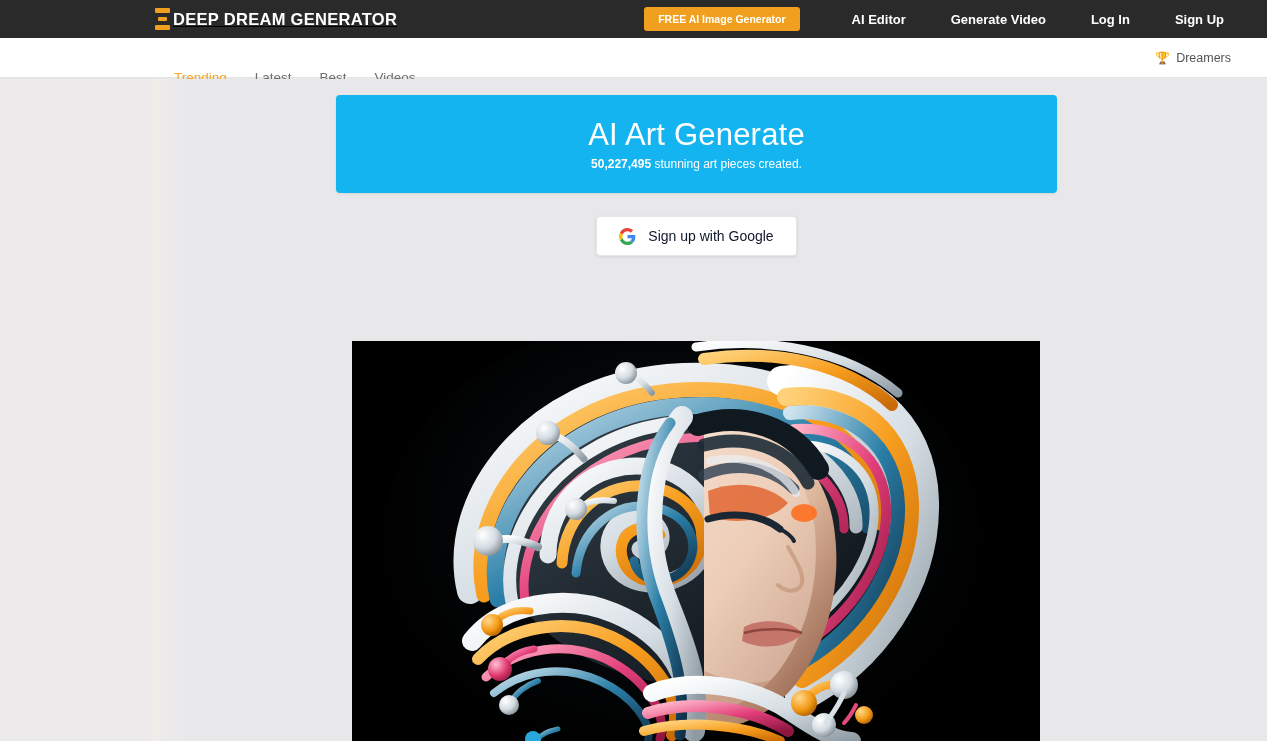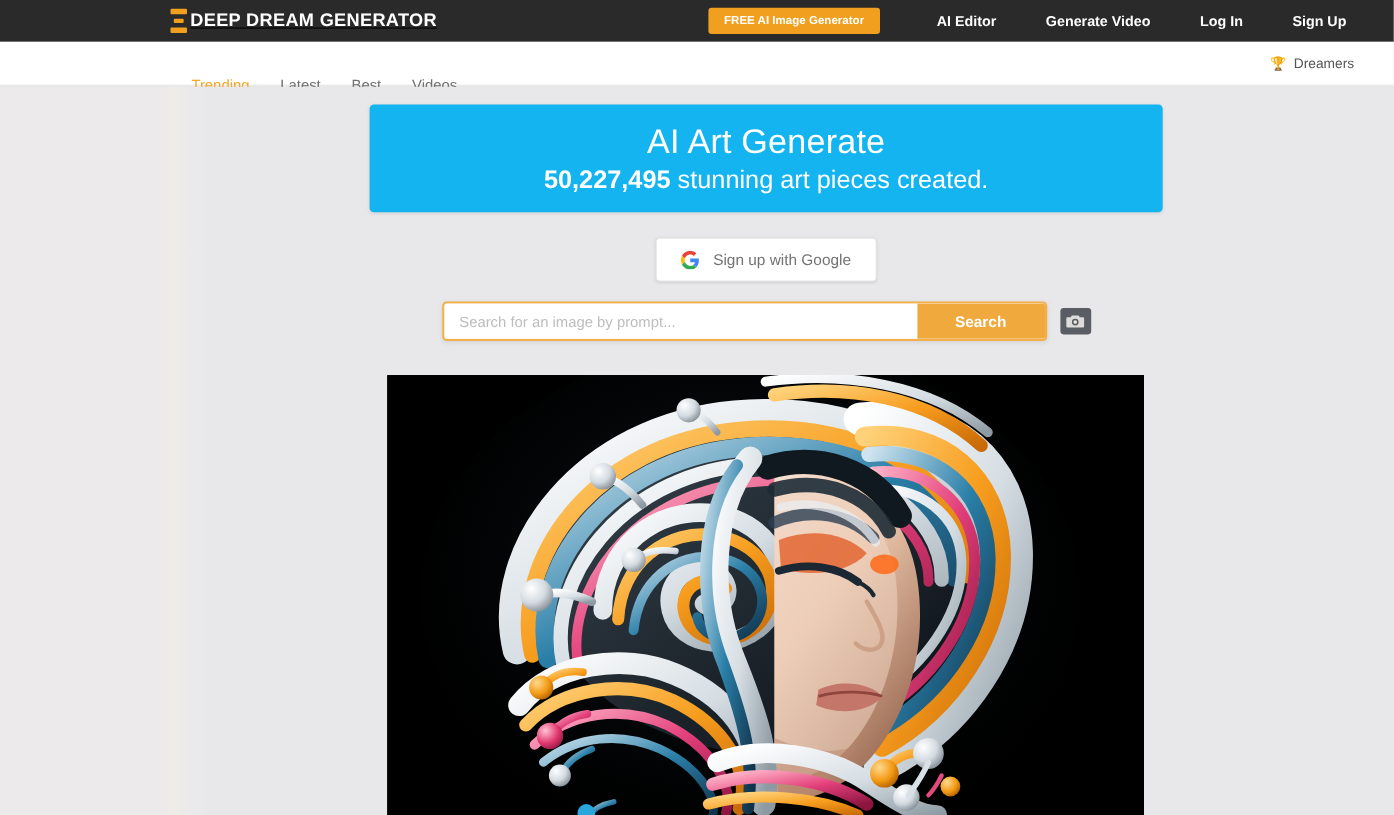--- a/index.html
+++ b/index.html
@@ -109,37 +109,37 @@
     display: flex; flex-direction: column;
     align-items: center; justify-content: center;
     gap: 8px;
     box-shadow: 0 1px 3px rgba(0,0,0,0.08);
   }
   .hero h1 {
     color: #ffffff; font-size: 31px; font-weight: normal;
     letter-spacing: 0.2px; line-height: 1;
   }
   .hero .sub {
-    color: #ffffff; font-size: 23px; line-height: 1; text-align: center;
+    color: #ffffff; font-size: 12px; line-height: 1; text-align: center;
   }
   .hero .sub b { font-weight: bold; }
 
   
   .signup-row {
     position: absolute; left: 336px; top: 136px;
     width: 721px; height: 42px;
     display: flex; justify-content: center; align-items: center; gap: 16px;
   }
   .signup-btn {
     height: 40px; background: #ffffff;
     border: 1px solid #e6e6e6; border-radius: 4px;
     display: flex; align-items: center; gap: 12px;
     padding: 0 22px; cursor: pointer;
     box-shadow: 0 1px 3px rgba(0,0,0,0.10);
-    font-size: 14px; color: #737373;
+    font-size: 14px; color: #0f172a;
     white-space: nowrap;
   }
   .signup-btn.email { background: #f7f7f7; color: #666; }
 
   .g-logo {
     width: 17px; height: 17px; position: relative; flex: 0 0 17px;
   }
   .envelope { width: 17px; height: 13px; flex: 0 0 17px; }
 
   
@@ -235,33 +235,20 @@
           <path fill="#4285F4" d="M46.1 24.6c0-1.6-.1-3.2-.4-4.6H24v9.1h12.4c-.5 2.9-2.1 5.3-4.6 7l7.5 5.8c4.4-4.1 6.8-10.1 6.8-17.3z"></path>
           <path fill="#FBBC05" d="M10.4 28.7c-.5-1.4-.8-2.9-.8-4.7s.3-3.3.8-4.7l-7.8-6.1C.9 16.4 0 20.1 0 24s.9 7.6 2.6 10.8l7.8-6.1z"></path>
           <path fill="#34A853" d="M24 48c6.5 0 11.9-2.1 15.9-5.8l-7.5-5.8c-2.1 1.4-4.8 2.3-8.4 2.3-6.4 0-11.7-3.8-13.6-9.8l-7.8 6.1C6.5 42.6 14.6 48 24 48z"></path>
         </svg>
       </span>
       <span>Sign up with Google</span>
     </div>
 
   </div>
 
-  <div class="search-row">
-    <div class="search-box">
-      <input type="text" placeholder="Search for an image by prompt..." style="">
-      <button class="search-submit">Search</button>
-    </div>
-    <div class="cam-btn">
-      <svg viewBox="0 0 24 20" width="17" height="14">
-        <path d="M2 5h4l1.6-2.4h8.8L18 5h4a1.6 1.6 0 0 1 1.6 1.6v10A1.6 1.6 0 0 1 22 18.2H2A1.6 1.6 0 0 1 .4 16.6v-10A1.6 1.6 0 0 1 2 5z" fill="#dcdcdc"></path>
-        <circle cx="12" cy="11.2" r="4.4" fill="#5a5d63"></circle>
-        <circle cx="12" cy="11.2" r="2.3" fill="#e8e8e8"></circle>
-      </svg>
-    </div>
-  </div>
 
   <div class="artwrap">
     <svg class="art" viewBox="0 0 688 400" preserveAspectRatio="xMidYMid slice">
       <defs>
         <linearGradient id="gOr" x1="0" y1="0" x2="1" y2="1">
           <stop offset="0" stop-color="#ffd27a"></stop>
             <stop offset=".5" stop-color="#f79d1e"></stop>
             <stop offset="1" stop-color="#c96a06"></stop>
         </linearGradient>
         <linearGradient id="gBl" x1="0" y1="0" x2="1" y2="1">

